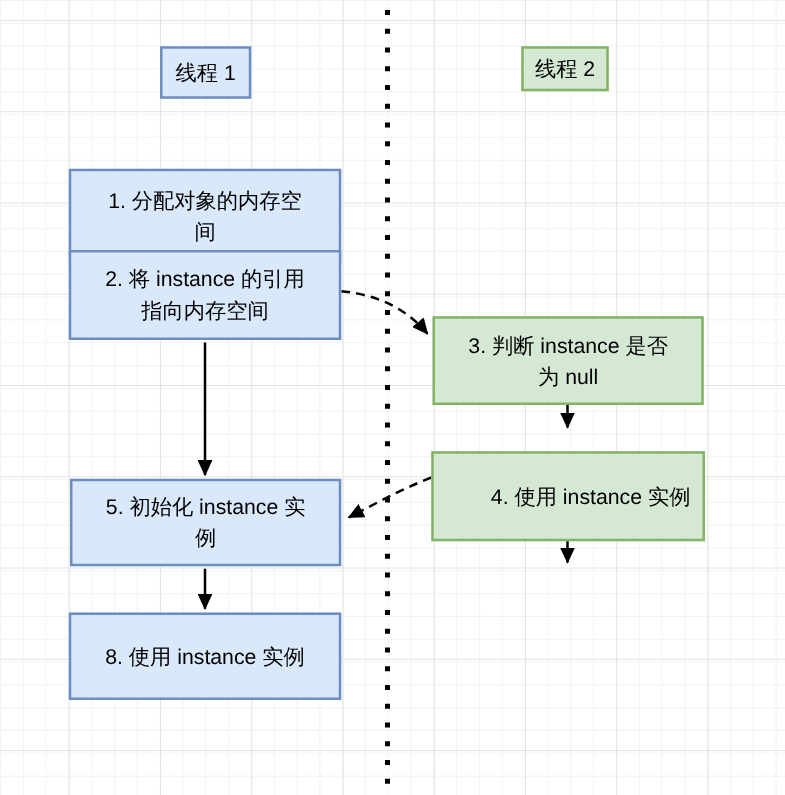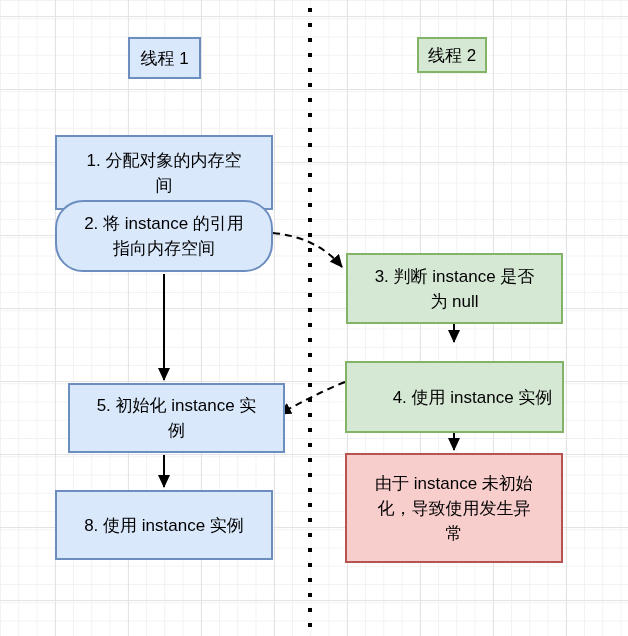--- a/index.html
+++ b/index.html
@@ -81,27 +81,24 @@
 
     <path d="M273,233 C305,236 327,249 342,267" fill="none" stroke="#000000" stroke-width="2" stroke-dasharray="7 5" marker-end="url(#arrowhead)"></path>
     <path d="M345,382 C322,391 302,402 279,414" fill="none" stroke="#000000" stroke-width="2" stroke-dasharray="7 5" marker-end="url(#arrowhead)"></path>
   </svg>
 
   <div class="lane-label blue" style="left:128px; top:37px; width:73px; height:42px;">线程 1</div>
   <div class="lane-label green" style="left:417px; top:37px; width:70px; height:36px;">线程 2</div>
 
   <div class="node blue" style="left:55px; top:89px; width:218px; height:75px;margin-top:46px;">1. 分配对象的内存空
 间</div>
-  <div class="node blue" style="left:55px; top:200px; width:218px; height:72px;border-radius:28px;">2. 将 instance 的引用
+  <div class="node blue" style="left:55px; top:200px; width:218px; height:72px;">2. 将 instance 的引用
 指向内存空间</div>
-  <div class="node blue" style="left:68px; top:383px; width:217px; height:70px;">5. 初始化 instance 实
+  <div class="node blue" style="left:56px; top:383px; width:217px; height:70px;">5. 初始化 instance 实
 例</div>
   <div class="node blue" style="left:55px; top:490px; width:218px; height:70px;">8. 使用 instance 实例</div>
 
   <div class="node green" style="left:346px; top:237px; width:217px; height:71px;">3. 判断 instance 是否
 为 null</div>
   <div class="node green" style="left:345px; top:345px; width:219px; height:72px;padding-left:40px;">4. 使用 instance 实例</div>
 
-  <div class="node red" style="left:345px; top:453px; width:218px; height:110px;">由于 instance 未初始
-化，导致使用发生异
-常</div>
 
 </div>
 
 </body></html>

